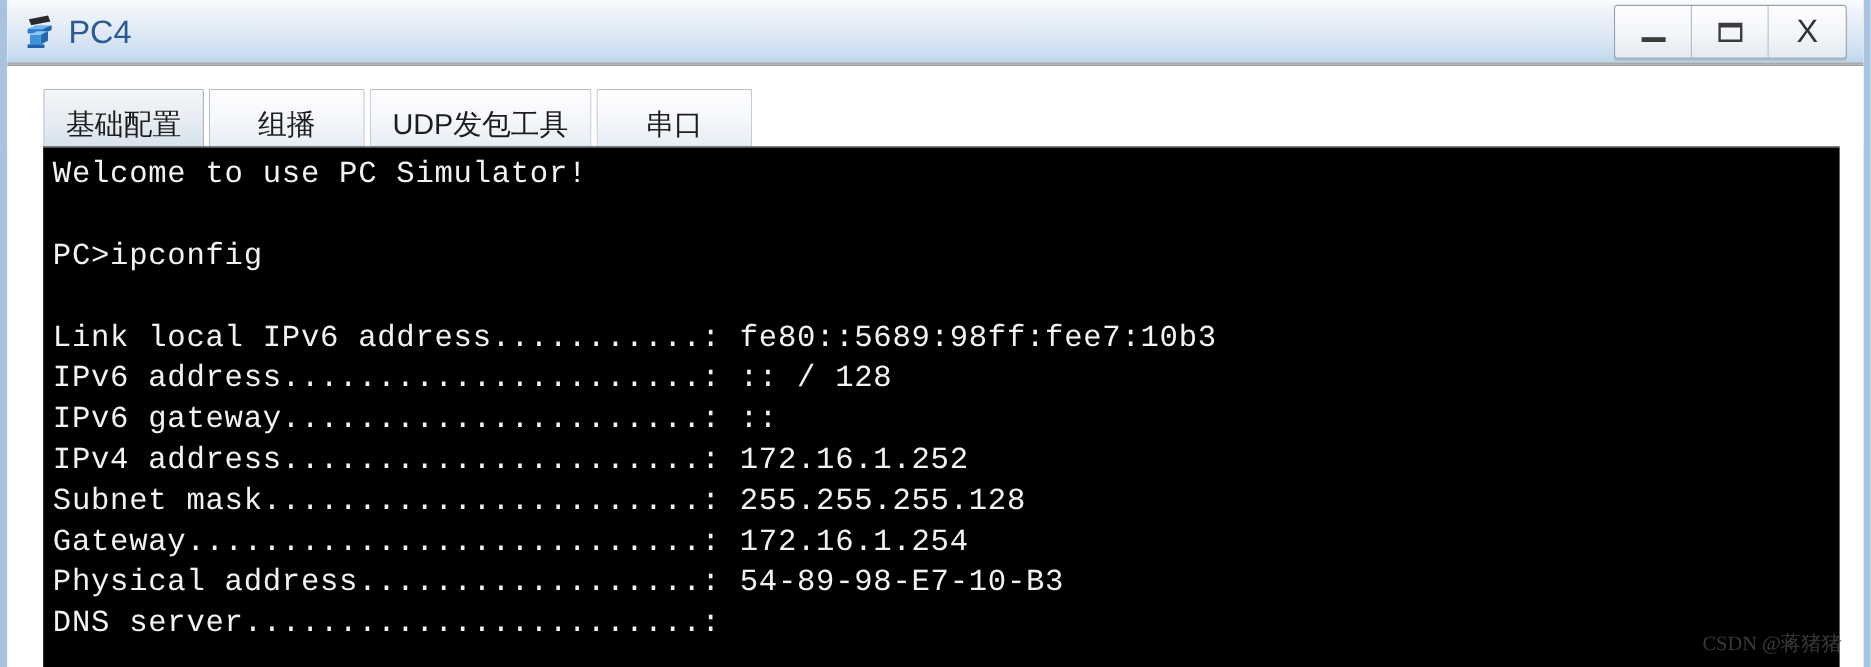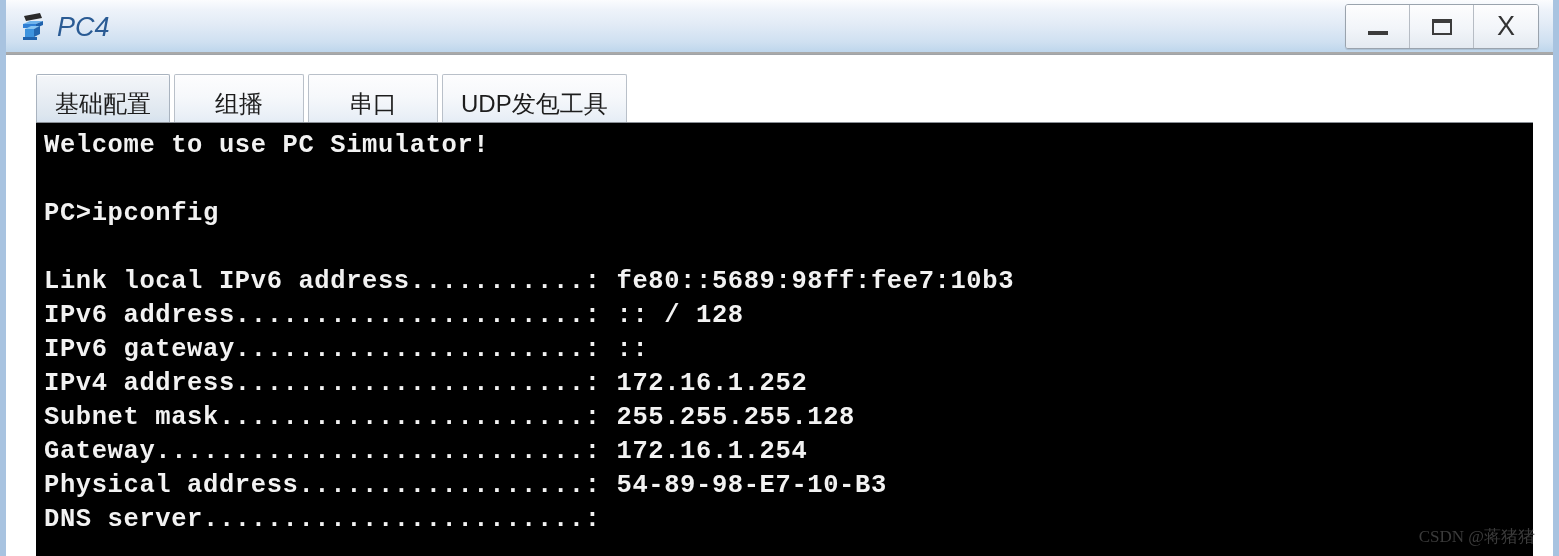--- a/index.html
+++ b/index.html
@@ -53,21 +53,20 @@
     position: relative;
     flex: 0 0 auto;
   }
 
   #title-text {
     font-family: "Liberation Sans", sans-serif;
     font-size: 27px;
     color: #2a5b94;
     line-height: 1;
     letter-spacing: 0px;
-    font-style: italic;
   }
 
   #win-buttons {
     position: absolute;
     right: 14px;
     top: 4px;
     display: flex;
     height: 45px;
     border: 1px solid #9aa3ad;
     border-radius: 3px;
@@ -162,21 +161,20 @@
   }
 
   #terminal pre {
     margin: 0;
     font-family: "Liberation Mono", "DejaVu Sans Mono", monospace;
     font-size: 25.5px;
     line-height: 34px;
     color: #f2f2f2;
     letter-spacing: 0.6px;
     white-space: pre;
-    font-weight: bold;
   }
 
   
   #watermark {
     position: absolute;
     right: 18px;
     bottom: 8px;
     font-family: Liberation Serif, serif;
     font-size: 17px;
     color: #404040;
@@ -221,24 +219,24 @@
 
   <div id="tabstrip">
     <div id="tabs">
       <div class="tab active">
         <span>基础配置</span>
       </div>
       <div class="tab">
         <span>组播</span>
       </div>
       <div class="tab">
+        <span>UDP发包工具</span>
+      </div>
+      <div class="tab">
         <span>串口</span>
-      </div>
-      <div class="tab">
-        <span>UDP发包工具</span>
       </div>
     </div>
   </div>
 
   <div id="terminal">
     <pre>Welcome to use PC Simulator!
 
 PC&gt;ipconfig
 
 Link local IPv6 address...........: fe80::5689:98ff:fee7:10b3

